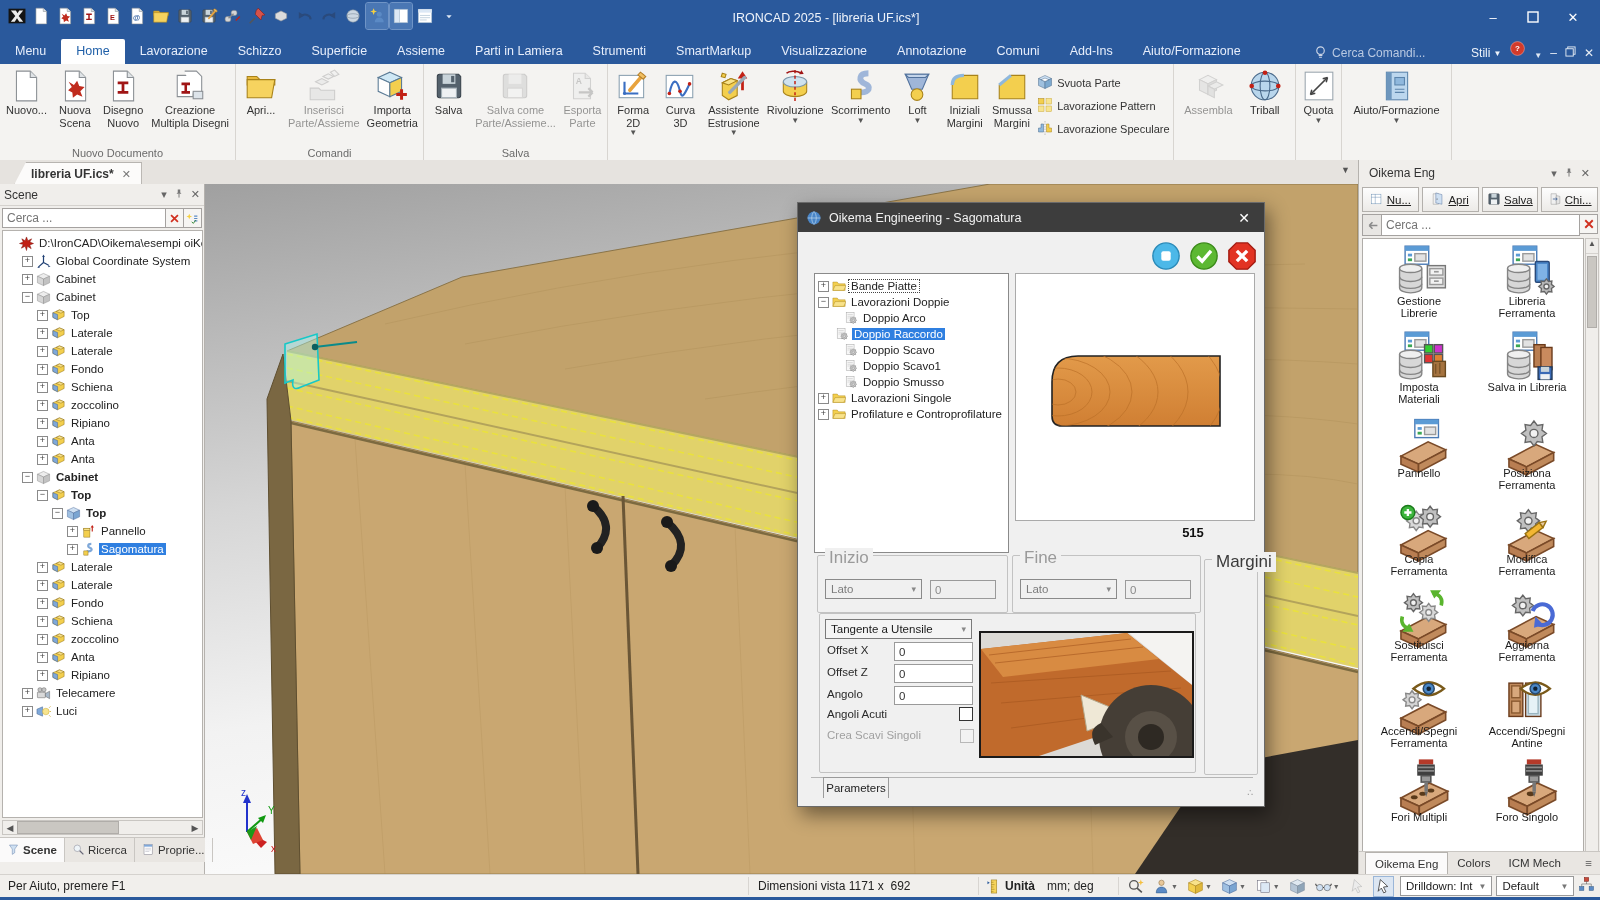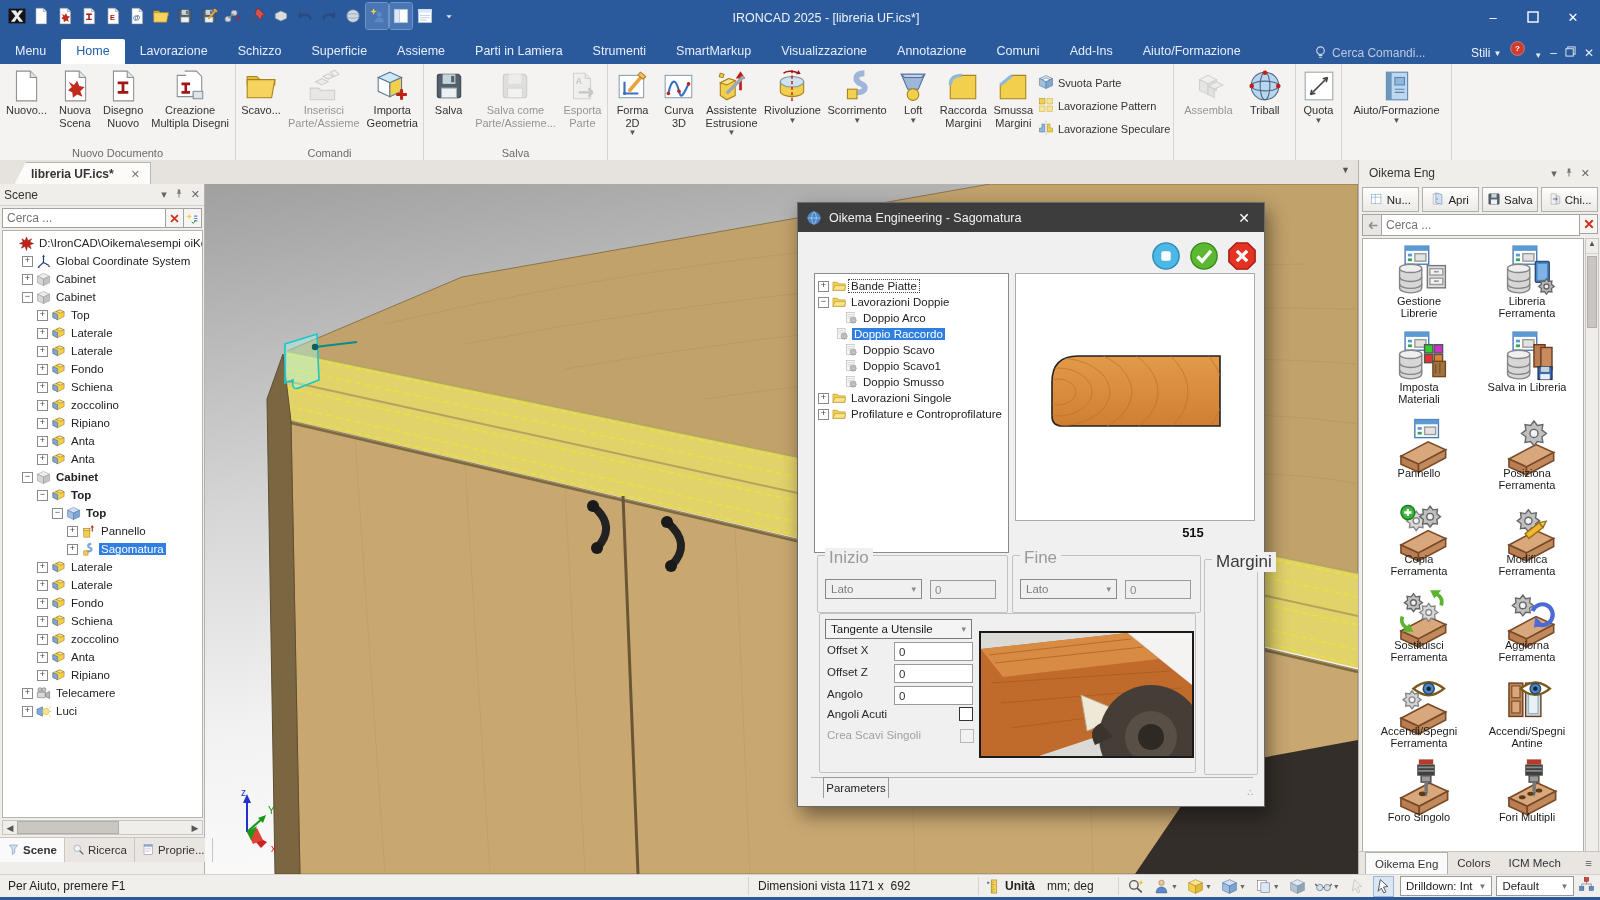--- a/index.html
+++ b/index.html
@@ -29,21 +29,21 @@
   .ritem{display:flex;flex-direction:column;align-items:center;padding:1px 2px;min-width:40px;}
   .ritem .ricon{height:36px;display:flex;align-items:center;}
   .ritem .rlbl{font-size:11px;line-height:12.5px;text-align:center;color:#333;white-space:nowrap;}
   .ritem.dis{opacity:.5;filter:grayscale(.85);}
   .rarrow{font-size:8px;color:#555;line-height:8px;}
   .stackcol{display:flex;flex-direction:column;gap:5px;padding-top:7px;}
   .stackitem{display:flex;align-items:center;gap:4px;font-size:11px;color:#333;white-space:nowrap;}
   
   #docrow{left:0;top:160px;width:1358px;height:24px;background:#e6e3df;border-bottom:1px solid #c9c6c2;}
   #doctab{position:absolute;left:14px;top:2px;height:22px;background:#fcfbfa;border:1px solid #b7b4b0;border-bottom:none;
-          display:flex;align-items:center;gap:17px;padding:0 10px 0 16px;clip-path:polygon(12px 0,100% 0,100% 100%,0 100%);
+          display:flex;align-items:center;gap:8px;padding:0 10px 0 16px;clip-path:polygon(12px 0,100% 0,100% 100%,0 100%);
           font-weight:bold;font-size:12px;color:#333;}
   
   #leftpanel{left:0;top:184px;width:205px;height:690px;background:#f0eeeb;border-right:1px solid #b5b2ae;box-sizing:border-box;}
   #lp-head{left:0;top:0;width:100%;height:22px;display:flex;align-items:center;padding:0 4px;box-sizing:border-box;border-bottom:1px solid #d5d2ce;color:#333;}
   .panel-hicons{margin-left:auto;display:flex;gap:7px;color:#666;font-size:11px;}
   #lp-search{left:2px;top:24px;width:200px;height:20px;display:flex;}
   #lp-search input{flex:1;border:1px solid #a5a2a0;font-size:12px;padding:1px 4px;font-family:inherit;min-width:0;}
   .sq-btn{width:18px;height:20px;border:1px solid #a5a2a0;border-left:none;background:#f6f5f3;display:flex;align-items:center;justify-content:center;box-sizing:border-box;}
   #lp-tree{left:2px;top:46px;width:201px;height:588px;background:#fff;border:1px solid #b5b2ae;overflow:hidden;box-sizing:border-box;}
   .trow{position:relative;height:18px;display:flex;align-items:center;white-space:nowrap;font-size:11.5px;color:#222;}
@@ -86,21 +86,21 @@
   #dlg-515{left:355px;top:322px;width:80px;text-align:center;font-weight:bold;font-size:13px;color:#111;}
   #dlg-toolimg{left:181px;top:428px;width:215px;height:127px;border:2px solid #1a1a1a;box-sizing:border-box;}
   #dlg-hrule{left:13px;top:574px;width:442px;height:0;border-top:1px solid #b5b5b5;}
   #dlg-tab{left:25px;top:574px;width:66px;height:21px;background:#f0f0f0;border:1px solid #9a9a9a;border-bottom:none;
            display:flex;align-items:center;justify-content:center;font-size:11.5px;color:#222;box-sizing:border-box;}
   #dlg-grip{right:4px;bottom:3px;width:13px;height:13px;color:#9a9a9a;font-size:10px;line-height:6px;letter-spacing:1px;}
   
   #rightpanel{left:1358px;top:160px;width:242px;height:714px;background:#f0eeeb;border-left:1px solid #b5b2ae;box-sizing:border-box;}
   #cat-head{left:0;top:0;width:100%;height:26px;display:flex;align-items:center;padding:0 10px;box-sizing:border-box;color:#333;font-size:12px;}
   #cat-toolbar{left:3px;top:27px;width:236px;height:25px;display:flex;gap:3px;}
-  .catbtn{flex:1;border:1px solid #b3b0ac;background:linear-gradient(#fdfdfd,#eceae7);display:flex;align-items:center;justify-content:center;gap:3px;font-size:11.5px;color:#222;white-space:nowrap;overflow:hidden;}
+  .catbtn{flex:1;border:1px solid #b3b0ac;background:linear-gradient(#fdfdfd,#eceae7);display:flex;align-items:center;justify-content:center;gap:3px;font-size:11.5px;color:#222;white-space:nowrap;overflow:hidden;text-decoration:underline;}
   #cat-search{left:3px;top:54px;width:236px;height:22px;display:flex;}
   #cat-search .back{width:20px;border:1px solid #a5a2a0;background:#e8e6e3;display:flex;align-items:center;justify-content:center;box-sizing:border-box;color:#888;}
   #cat-search input{flex:1;border:1px solid #a5a2a0;border-left:none;font-size:12px;padding:1px 4px;font-family:inherit;min-width:0;}
   #cat-items{left:3px;top:78px;width:222px;height:690px;background:#fff;border:1px solid #b0ada9;box-sizing:border-box;overflow:hidden;}
   .catgrid{display:grid;grid-template-columns:108px 108px;justify-content:center;}
   .catitem{height:86px;display:flex;flex-direction:column;align-items:center;padding-top:3px;box-sizing:border-box;}
   .catitem .clbl{font-size:11px;line-height:12px;text-align:center;color:#1a1a1a;}
   #cat-vscroll{left:226px;top:78px;width:14px;height:690px;background:#f0eeeb;border:1px solid #c9c6c2;box-sizing:border-box;}
   #cat-tabs{left:0;top:691px;width:242px;height:23px;display:flex;align-items:stretch;background:#e9e6e2;border-top:1px solid #c9c6c2;padding-left:6px;box-sizing:border-box;}
   .cattab{display:flex;align-items:center;padding:0 9px;font-size:11.5px;color:#333;}
@@ -357,21 +357,21 @@
       </div>
       <div class="rgroup" style="width:188px">
         <div class="ritem">
     <div class="ricon">
             <svg width="34" height="34" viewBox="0 0 32 32">
               <path d="M3 7h9l3 3h14v5H3z" fill="#e8b93e" stroke="#a8821a"></path>
               <path d="M3 27V10h26l-3 17z" fill="#f6d35f" stroke="#a8821a"></path>
             </svg>
           </div>
     <div class="rlbl">
-            <div>Scavo...</div>
+            <div>Apri...</div>
           </div>
         </div>
         <div class="ritem dis">
     <div class="ricon">
             <svg width="34" height="34" viewBox="0 0 32 32">
               <polygon points="8,12 14,9 20,12 14,15" fill="#e4e4e4" stroke="#a8a8a8"></polygon>
               <polygon points="15,7 20,4.5 25,7 20,9.5" fill="#ececec" stroke="#a8a8a8"></polygon>
               <path d="M3 18h8l2 2h13v9H3z" fill="#dcdcdc" stroke="#a8a8a8"></path>
               <path d="M22 3l4-2 4 4-4 2z" fill="#f0f0f0" stroke="#a8a8a8"></path>
             </svg>
@@ -530,21 +530,21 @@
           <div class="rarrow">▼</div>
         </div>
         <div class="ritem">
     <div class="ricon">
             <svg width="34" height="34" viewBox="0 0 32 32">
               <path d="M4 28V15q0-9 11-9h13v22z" fill="#f3cf4e" stroke="#a8821a"></path>
               <path d="M4 15q0-9 11-9" fill="none" stroke="#8fb8dd" stroke-width="3"></path>
             </svg>
           </div>
     <div class="rlbl">
-            <div>Raccorda</div>
+            <div>Iniziali</div>
             <div>Margini</div>
           </div>
         </div>
         <div class="ritem">
     <div class="ricon">
             <svg width="34" height="34" viewBox="0 0 32 32">
               <path d="M4 28V15L15 6h13v22z" fill="#f3cf4e" stroke="#a8821a"></path>
               <path d="M4 15L15 6" stroke="#8fb8dd" stroke-width="3"></path>
             </svg>
           </div>
@@ -1606,56 +1606,56 @@
               </svg></span>
    <div class="clbl">Accendi/Spegni<br>Antine</div>
           </div>
           <div class="catitem">
    <span><svg width="50" height="50" viewBox="0 0 36 36" style="overflow:visible">
                 <g transform="translate(2,2)">
                   <g transform="translate(3,16) scale(1.2)">
                     <polygon points="0,9 17,0 28,5 11,14" fill="#d8a87c" stroke="#7a4a28"></polygon>
                     <polygon points="0,9 11,14 11,19 0,14" fill="#b97e52" stroke="#7a4a28"></polygon>
                     <polygon points="11,14 28,5 28,10 11,19" fill="#c08a5c" stroke="#7a4a28"></polygon>
-                    <ellipse cx="13" cy="6.5" rx="2.3" ry="1.4" fill="#5a3a1a"></ellipse>
+                    <ellipse cx="8" cy="8.5" rx="2" ry="1.2" fill="#5a3a1a"></ellipse>
+                    <ellipse cx="13" cy="6.5" rx="2" ry="1.2" fill="#5a3a1a"></ellipse>
+                    <ellipse cx="18" cy="4.5" rx="2" ry="1.2" fill="#5a3a1a"></ellipse>
                   </g>
                   <g transform="translate(13,-1) scale(1.15)">
                     <rect x="2.5" y="0" width="9" height="3.2" fill="#b43a2a"></rect>
                     <rect x="1.5" y="3.2" width="11" height="7" fill="#3f3f3f"></rect>
                     <path d="M2 5h10M2 7.2h10" stroke="#8a8a8a"></path>
                     <rect x="4" y="10.2" width="6" height="4" fill="#9a9a9a" stroke="#555"></rect>
                     <rect x="6" y="14.2" width="2.2" height="6" fill="#777"></rect>
                     <polygon points="6,20.2 8.2,20.2 7.1,23.5" fill="#666"></polygon>
                   </g>
                 </g>
               </svg></span>
-   <div class="clbl">Foro Singolo</div>
+   <div class="clbl">Fori Multipli</div>
           </div>
           <div class="catitem">
    <span><svg width="50" height="50" viewBox="0 0 36 36" style="overflow:visible">
                 <g transform="translate(2,2)">
                   <g transform="translate(3,16) scale(1.2)">
                     <polygon points="0,9 17,0 28,5 11,14" fill="#d8a87c" stroke="#7a4a28"></polygon>
                     <polygon points="0,9 11,14 11,19 0,14" fill="#b97e52" stroke="#7a4a28"></polygon>
                     <polygon points="11,14 28,5 28,10 11,19" fill="#c08a5c" stroke="#7a4a28"></polygon>
-                    <ellipse cx="8" cy="8.5" rx="2" ry="1.2" fill="#5a3a1a"></ellipse>
-                    <ellipse cx="13" cy="6.5" rx="2" ry="1.2" fill="#5a3a1a"></ellipse>
-                    <ellipse cx="18" cy="4.5" rx="2" ry="1.2" fill="#5a3a1a"></ellipse>
+                    <ellipse cx="13" cy="6.5" rx="2.3" ry="1.4" fill="#5a3a1a"></ellipse>
                   </g>
                   <g transform="translate(13,-1) scale(1.15)">
                     <rect x="2.5" y="0" width="9" height="3.2" fill="#b43a2a"></rect>
                     <rect x="1.5" y="3.2" width="11" height="7" fill="#3f3f3f"></rect>
                     <path d="M2 5h10M2 7.2h10" stroke="#8a8a8a"></path>
                     <rect x="4" y="10.2" width="6" height="4" fill="#9a9a9a" stroke="#555"></rect>
                     <rect x="6" y="14.2" width="2.2" height="6" fill="#777"></rect>
                     <polygon points="6,20.2 8.2,20.2 7.1,23.5" fill="#666"></polygon>
                   </g>
                 </g>
               </svg></span>
-   <div class="clbl">Fori Multipli</div>
+   <div class="clbl">Foro Singolo</div>
           </div>
         </div>
       </div>
     <div id="cat-vscroll" class="abs">
       <div style="height:14px;text-align:center;font-size:8px;color:#555;border-bottom:1px solid #d5d2ce;">▲</div>
       <div style="height:70px;background:#cac7c2;border:1px solid #b0ada9;margin:2px 1px;"></div>
 
     </div>
     <div id="cat-tabs" class="abs">
         <div class="cattab active">Oikema Eng</div>

